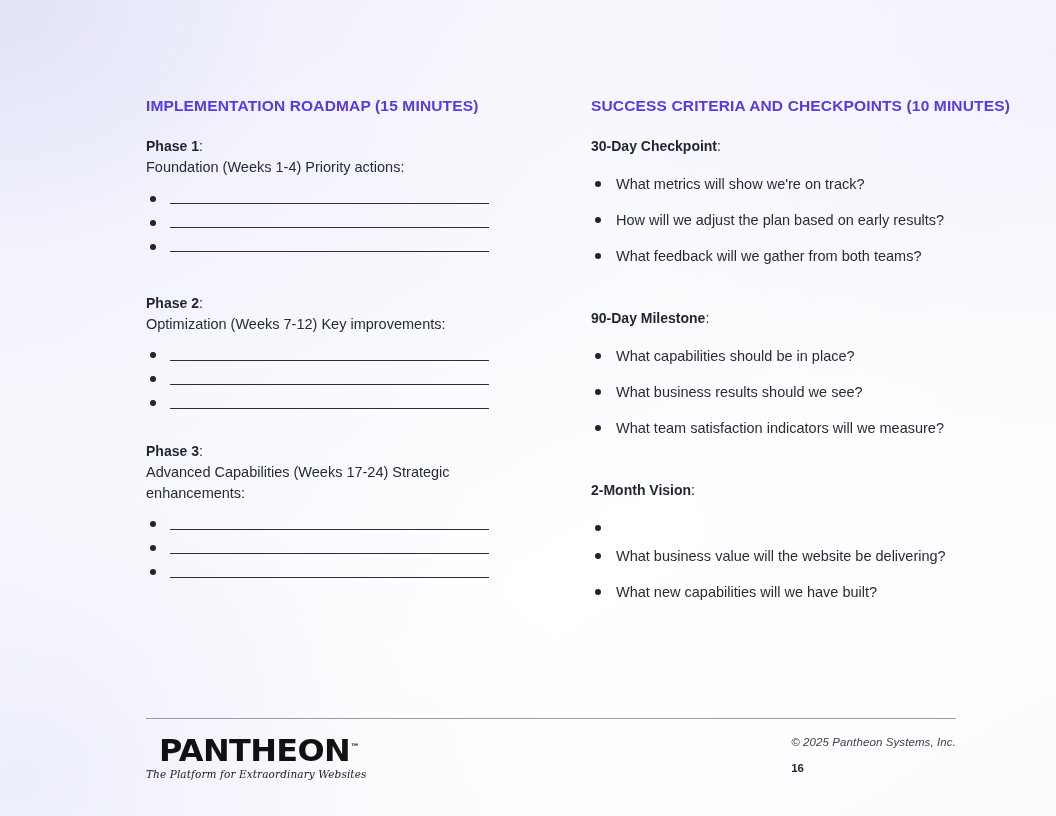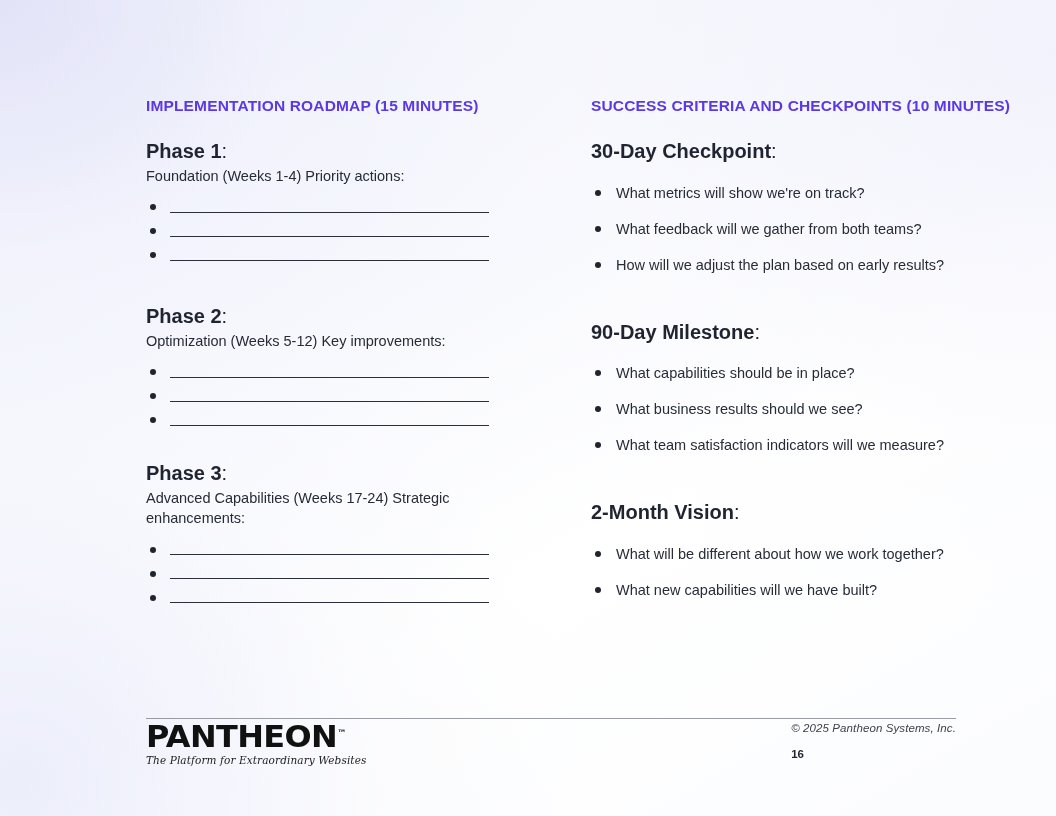--- a/index.html
+++ b/index.html
@@ -52,21 +52,21 @@
     margin: 0 0 22px 0;
     line-height: 1.25;
     white-space: nowrap;
   }
 
   .block {
     margin-bottom: 0;
   }
 
   .block-heading {
-    font-size: 20px;
+    font-size: 14px;
     color: #1f2430;
     line-height: 1.42;
     margin: 0;
   }
   .block-heading .lead {
     font-weight: bold;
   }
   .block-sub {
     font-size: 14.5px;
     color: #262b36;
@@ -139,21 +139,22 @@
   }
   .footer-rule {
     width: 100%;
     height: 0;
     border-top: 1px solid #9a9ca4;
   }
   .footer-inner {
     display: flex;
     align-items: flex-end;
     justify-content: space-between;
-    margin-top: 2px;
+    margin-top: 16px;
+    text-align: center;
   }
 
   .logo {
     line-height: 1;
     color: #111111;
     user-select: none;
   }
   .logo-word {
     font-family: "DejaVu Sans", sans-serif;
     font-size: 31px;
@@ -224,21 +225,21 @@
             <span class="bullet-dot"></span>
             <span class="blank-line"></span>
           </li>
         </ul>
       </div>
 
       <div class="spacer-lg"></div>
 
       <div class="block">
         <p class="block-heading"><span class="lead">Phase 2</span><span>:</span></p>
-        <p class="block-sub">Optimization (Weeks 5-12) Key improvements:</p>
+        <p class="block-sub">Optimization (Weeks 7-12) Key improvements:</p>
         <ul class="blank-list">
           <li>
             <span class="bullet-dot"></span>
             <span class="blank-line"></span>
           </li>
           <li>
             <span class="bullet-dot"></span>
             <span class="blank-line"></span>
           </li>
           <li>
@@ -275,25 +276,25 @@
 
       <div class="block">
         <p class="block-heading"><span class="lead">30-Day Checkpoint</span><span>:</span></p>
         <ul class="q-list">
           <li>
             <span class="bullet-dot"></span>
             <span class="q-text">What metrics will show we're on track?</span>
           </li>
           <li>
             <span class="bullet-dot"></span>
+            <span class="q-text">How will we adjust the plan based on early results?</span>
+          </li>
+          <li>
+            <span class="bullet-dot"></span>
             <span class="q-text">What feedback will we gather from both teams?</span>
-          </li>
-          <li>
-            <span class="bullet-dot"></span>
-            <span class="q-text">How will we adjust the plan based on early results?</span>
           </li>
         </ul>
       </div>
 
       <div class="spacer-right"></div>
 
       <div class="block">
         <p class="block-heading"><span class="lead">90-Day Milestone</span><span>:</span></p>
         <ul class="q-list">
           <li>
@@ -311,21 +312,24 @@
         </ul>
       </div>
 
       <div class="spacer-right"></div>
 
       <div class="block">
         <p class="block-heading"><span class="lead">2-Month Vision</span><span>:</span></p>
         <ul class="q-list">
           <li>
             <span class="bullet-dot"></span>
-            <span class="q-text">What will be different about how we work together?</span>
+          </li>
+          <li>
+            <span class="bullet-dot"></span>
+            <span class="q-text">What business value will the website be delivering?</span>
           </li>
           <li>
             <span class="bullet-dot"></span>
             <span class="q-text">What new capabilities will we have built?</span>
           </li>
         </ul>
       </div>
     </div>
 
   </div>

